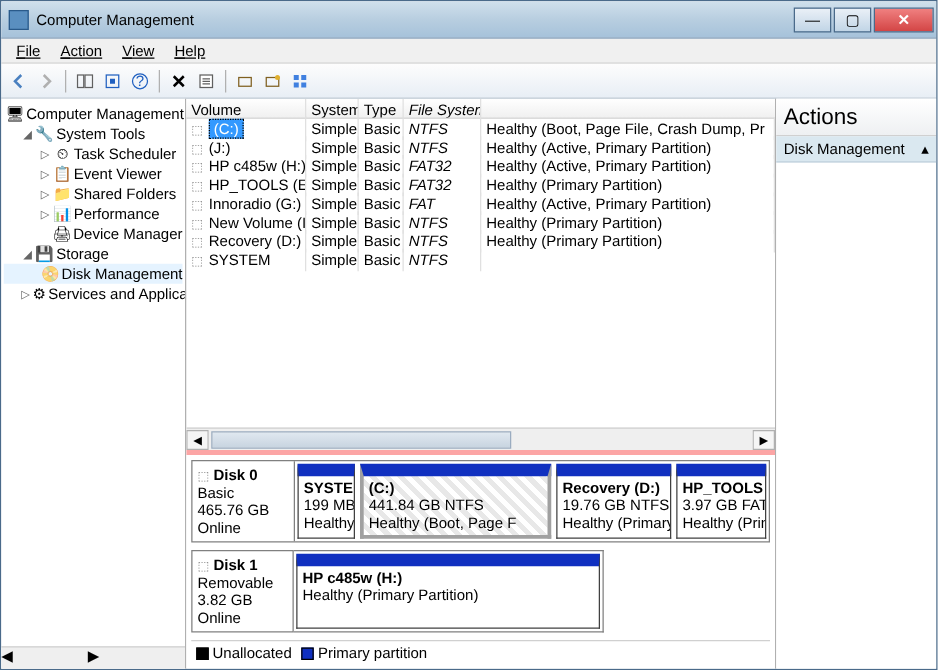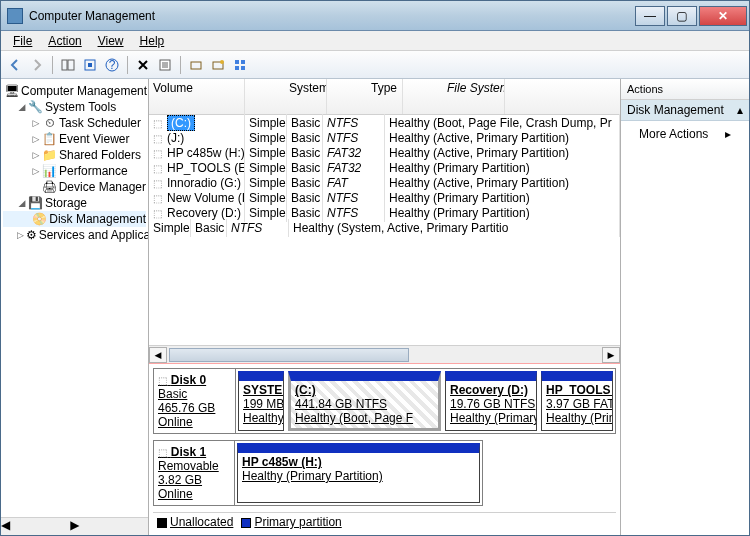--- a/index.html
+++ b/index.html
@@ -18,43 +18,43 @@
 .tool-sep { width: 1px; height: 18px; background: #b0b0b0; margin: 0 3px; }
 .content { display: flex; height: calc(536px - 30px - 20px - 28px - 2px); }
 .tree { width: 148px; border-right: 1px solid #b0b0b0; padding: 4px 2px; overflow: hidden; background: #fff; }
 .tree-row { display: flex; align-items: center; height: 16px; white-space: nowrap; cursor: pointer; }
 .tree-row .exp { width: 10px; text-align: center; color: #666; font-size: 9px; }
 .tree-row .icon { width: 14px; height: 14px; margin: 0 2px; display: inline-flex; align-items: center; justify-content: center; }
 .tree-row.sel { background: #e5f3ff; }
 .ind1 { padding-left: 14px; } .ind2 { padding-left: 28px; }
 .main { flex: 1; display: flex; flex-direction: column; border-right: 1px solid #b0b0b0; overflow: hidden; }
 .volumes { flex: 1 1 auto; overflow: hidden; }
-.vhead { display: flex; border-bottom: 1px solid #d0d0d0; background: linear-gradient(to bottom, #fff, #f0f0f0); height: 36px; gap: 40px; }
+.vhead { display: flex; border-bottom: 1px solid #d0d0d0; background: linear-gradient(to bottom, #fff, #f0f0f0); height: 16px; }
 .vhead > div, .vrow > div { padding: 2px 4px; border-right: 1px solid #e0e0e0; white-space: nowrap; overflow: hidden; }
 .c-vol { width: 96px; } .c-lay { width: 42px; } .c-typ { width: 36px; } .c-fs { width: 62px; font-style: italic; } .c-stat { flex: 1; }
 .vrow { display: flex; height: 15px; align-items: center; }
 .vrow .vname.sel { background: #3399ff; color: #fff; border: 1px dotted #000; padding: 0 3px; display: inline-block; }
 .vrow .vicon { display: inline-block; width: 14px; font-size: 10px; color: #888; }
 .hscroll { height: 18px; background: #efefef; display: flex; align-items: center; border-top: 1px solid #d0d0d0; }
 .hscroll .arrow { width: 18px; height: 16px; border: 1px solid #b0b0b0; background: #f5f5f5; text-align: center; font-size: 9px; line-height: 14px; }
 .hscroll .track { flex: 1; height: 16px; background: #efefef; position: relative; }
 .hscroll .thumb { position: absolute; height: 14px; top: 1px; background: linear-gradient(to bottom, #e0e8f0, #c8d4e0); border: 1px solid #9aacc0; }
-.diskgraph { border-top: 1px solid #fca5a5; padding: 4px; background: #fff; text-decoration: underline; }
+.diskgraph { border-top: 4px solid #fca5a5; padding: 4px; background: #fff; }
 .diskrow { display: flex; margin-bottom: 6px; border: 1px solid #808080; }
 .diskinfo { width: 82px; padding: 4px; border-right: 1px solid #808080; }
 .diskinfo .dname { font-weight: bold; }
 .partrow { flex: 1; display: flex; }
 .part { border: 1px solid #404040; margin: 2px; padding: 2px 4px; overflow: hidden; white-space: nowrap; }
 .part.primary { border-top: 10px solid #1030c0; }
 .part.sel { background: repeating-linear-gradient(45deg, #fff, #fff 4px, #e8e8e8 4px, #e8e8e8 8px); border: 3px solid #a0a0a0; border-top: 10px solid #1030c0; }
 .part .pname { font-weight: bold; }
 .legend { display: flex; gap: 8px; padding: 2px 4px; border-top: 1px solid #d0d0d0; }
 .lbox { display: inline-block; width: 10px; height: 10px; border: 1px solid #000; vertical-align: middle; margin-right: 3px; }
 .actions { width: 128px; background: #fff; }
-.actions .ahead { background: linear-gradient(to bottom,#fff,#eef0f2); padding: 4px 6px; border-bottom: 1px solid #d0d0d0; font-size: 11px; }
+.actions .ahead { background: linear-gradient(to bottom,#fff,#eef0f2); padding: 4px 6px; border-bottom: 1px solid #d0d0d0; font-size: 18px; }
 .actions .acat { background: #dae8f0; padding: 3px 6px; display: flex; justify-content: space-between; align-items: center; border-bottom: 1px solid #c0d0dc; }
 .actions .aitem { padding: 6px 18px; display: flex; justify-content: space-between; cursor: pointer; }
 .bottom-scroll { height: 18px; background: #efefef; border-top: 1px solid #d0d0d0; display: flex; }
 svg { display: block; }
 </style>
 </head>
 <body>
 
 <div class="titlebar">
   <div class="app-icon"></div>
@@ -249,24 +249,24 @@
             <div class="c-stat">Healthy (Primary Partition)</div>
           </div>
           <div class="vrow">
             <div class="c-vol"><span class="vicon">⬚</span>Recovery (D:)</div>
             <div class="c-lay">Simple</div>
             <div class="c-typ">Basic</div>
             <div class="c-fs">NTFS</div>
             <div class="c-stat">Healthy (Primary Partition)</div>
           </div>
           <div class="vrow">
-            <div class="c-lay">Simple</div>
-            <div class="c-typ">Basic</div>
-            <div class="c-fs">NTFS</div>
-            <div class="c-stat">Healthy (System, Active, Primary Partitio</div>
+            <div class="c-vol"><span class="vicon">⬚</span>SYSTEM</div>
+            <div class="c-lay">Simple</div>
+            <div class="c-typ">Basic</div>
+            <div class="c-fs">NTFS</div>
           </div>
         </div>
     </div>
     <div class="hscroll">
       <div class="arrow">◀</div>
         <div class="track">
           <div class="thumb" style="left:2px; width:240px;"></div>
         </div>
         <div class="arrow">▶</div>
     </div>
@@ -324,18 +324,14 @@
       </div>
     </div>
   </div>
 
   <div class="actions">
     <div class="ahead">Actions</div>
     <div class="acat">
         <span>Disk Management</span>
         <span>▴</span>
       </div>
-    <div class="aitem">
-        <span>More Actions</span>
-        <span>▸</span>
-      </div>
   </div>
 </div>
 
 </body></html>

